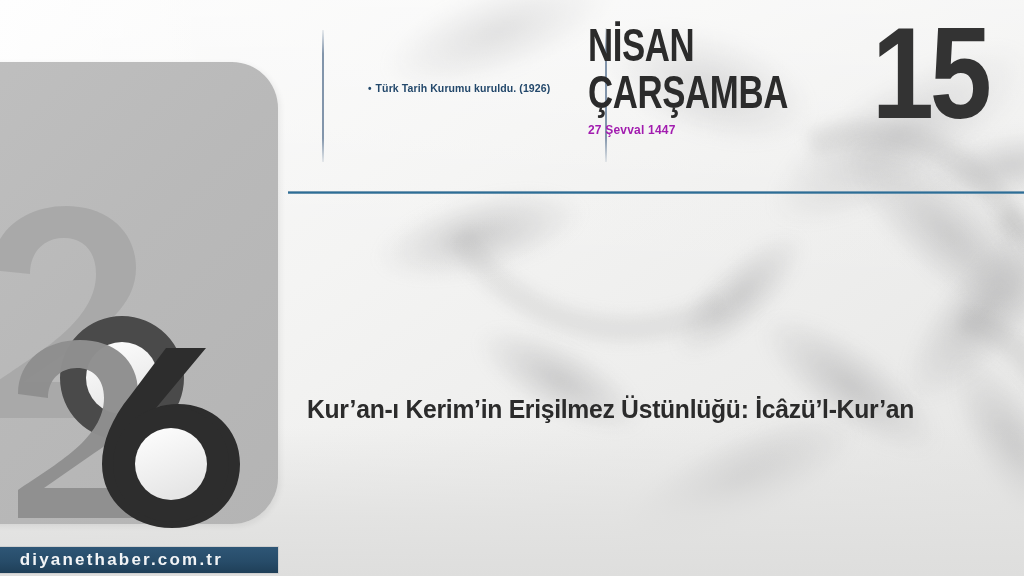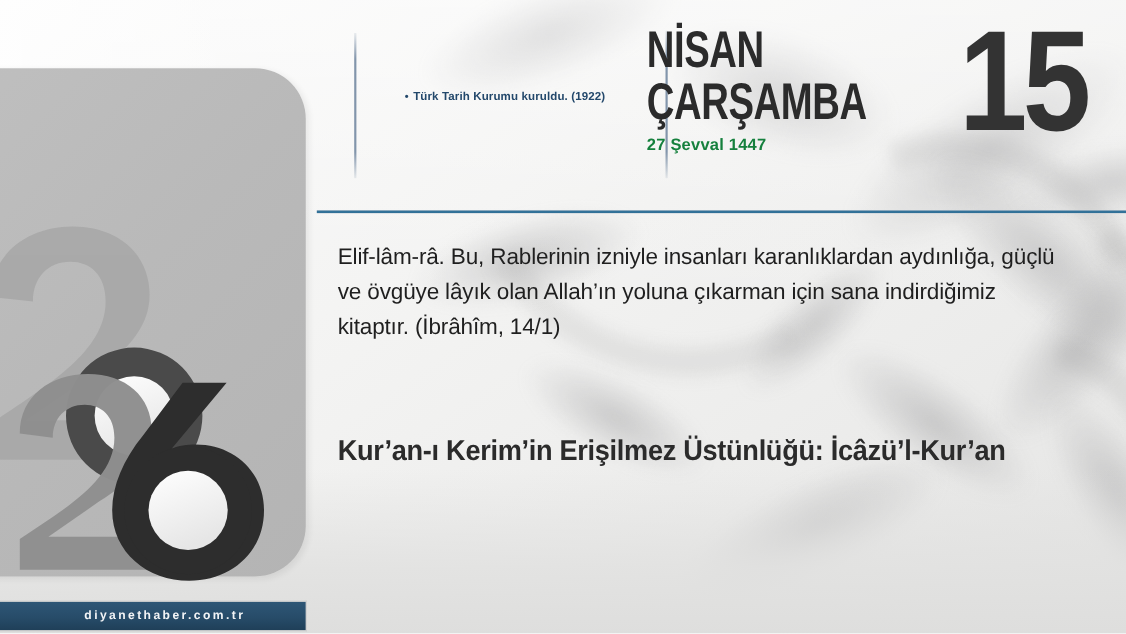--- a/index.html
+++ b/index.html
@@ -147,23 +147,23 @@
     letter-spacing: -0.5px;
     line-height: 0.96;
     transform: scaleX(0.74);
     transform-origin: left center;
     white-space: nowrap;
   }
   .month { font-size: 47px; }
   .weekday { font-size: 47px; margin-top: 2px; }
   .hijri {
     margin-top: 9px;
-    font-size: 15px;
-    font-weight: bold;
-    color: #15803d;
+    font-size: 12px;
+    font-weight: bold;
+    color: #a21caf;
     letter-spacing: 0.2px;
   }
 
   .day-number {
     position: absolute;
     right: 36px;
     top: 8px;
     font-size: 130px;
     font-weight: bold;
     color: #333333;
@@ -211,21 +211,21 @@
     border: 1px solid #cfcfcf;
     border-left: none;
     box-sizing: border-box;
     display: flex;
     align-items: center;
     justify-content: flex-end;
     padding-right: 55px;
   }
   .footer-url {
     color: #f2f4f6;
-    font-size: 11px;
+    font-size: 17px;
     font-weight: bold;
     letter-spacing: 2.2px;
   }
 </style>
 </head>
 <body>
 
 <div id="page">
 
   <div class="bg-base"></div>
@@ -295,31 +295,30 @@
         </g>
       </svg>
     </div>
   </div>
 
   <div class="v-divider v-divider-note"></div>
   <div class="v-divider v-divider-date"></div>
   <div class="h-rule"></div>
 
   <div class="note">
-    <span class="bullet">•</span><span>Türk Tarih Kurumu kuruldu. (1922)</span>
+    <span class="bullet">•</span><span>Türk Tarih Kurumu kuruldu. (1926)</span>
   </div>
 
   <div class="date-block">
     <div class="month">NİSAN</div>
     <div class="weekday">ÇARŞAMBA</div>
     <div class="hijri">27 Şevval 1447</div>
   </div>
 
   <div class="day-number">15</div>
 
-  <div class="verse">Elif-lâm-râ. Bu, Rablerinin izniyle insanları karanlıklardan aydınlığa, güçlü ve övgüye lâyık olan Allah’ın yoluna çıkarman için sana indirdiğimiz kitaptır. (İbrâhîm, 14/1)</div>
   <div class="headline">Kur’an-ı Kerim’in Erişilmez Üstünlüğü: İcâzü’l-Kur’an</div>
 
   <div class="footer-bar">
     <span class="footer-url">diyanethaber.com.tr</span>
   </div>
 
 </div>
 
 </body></html>

